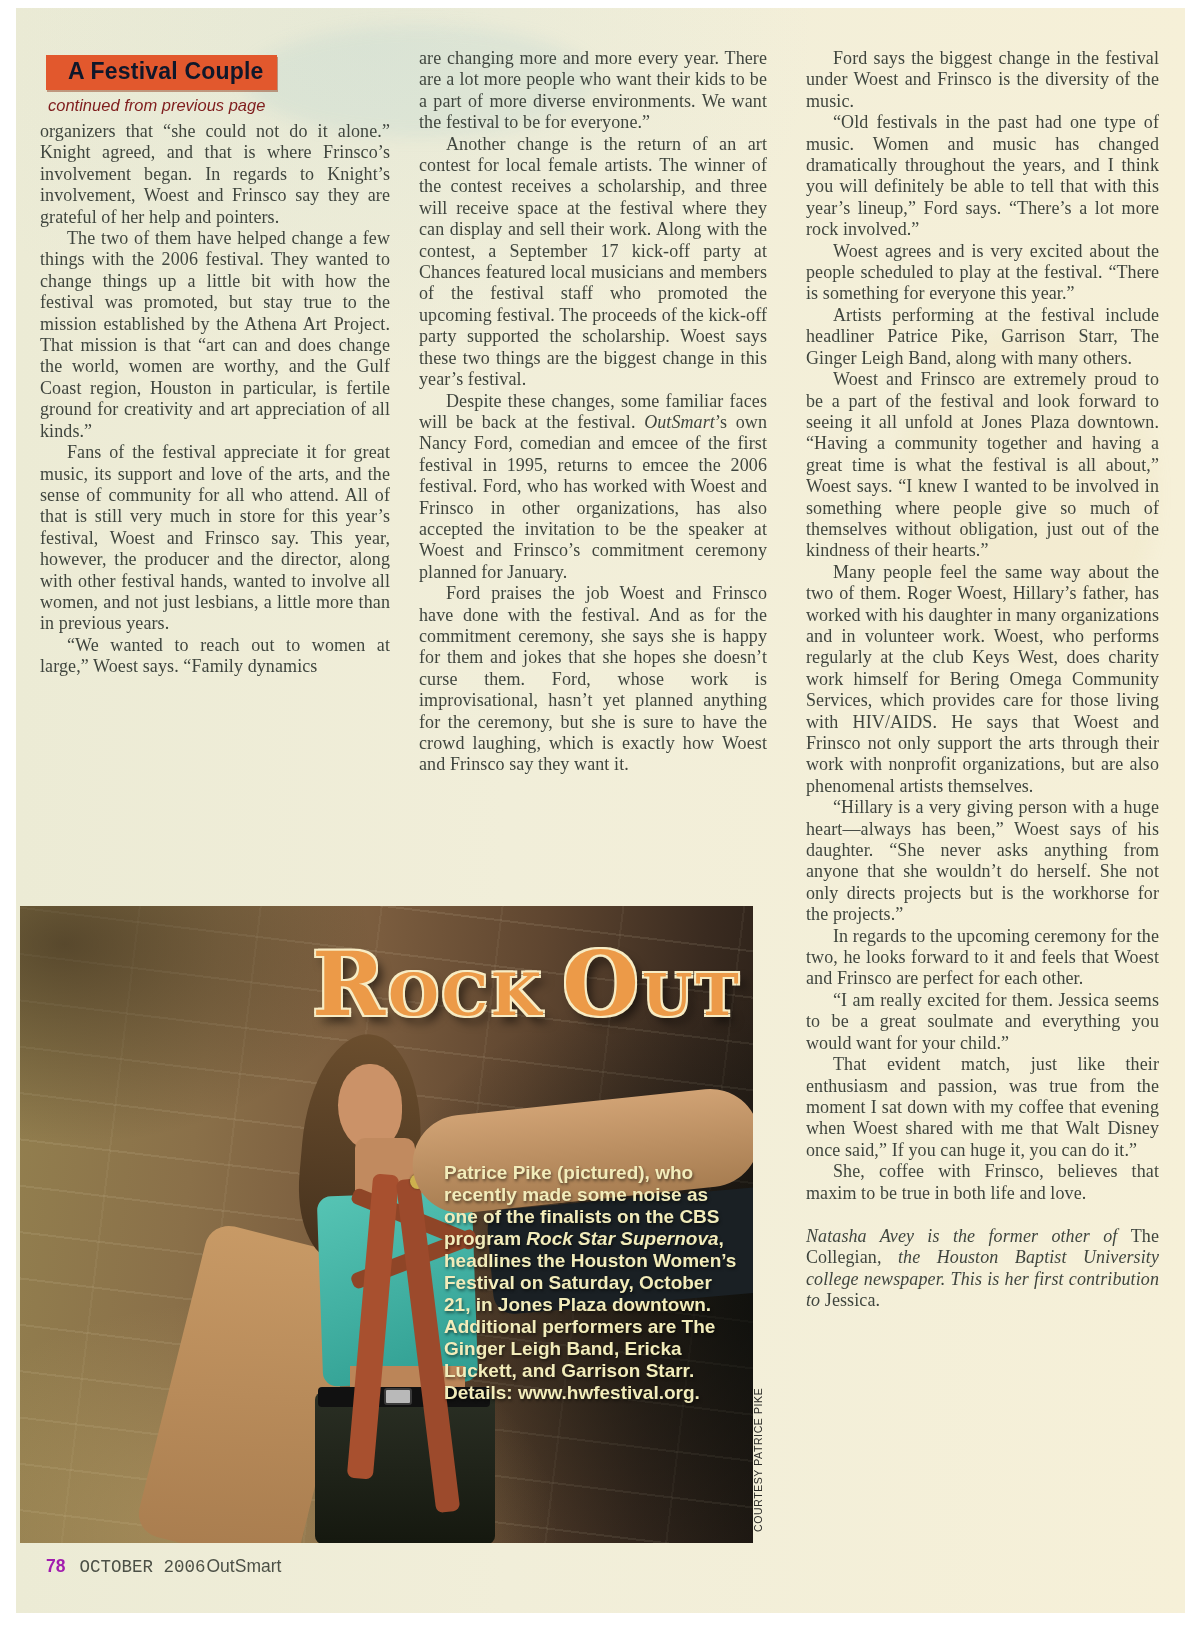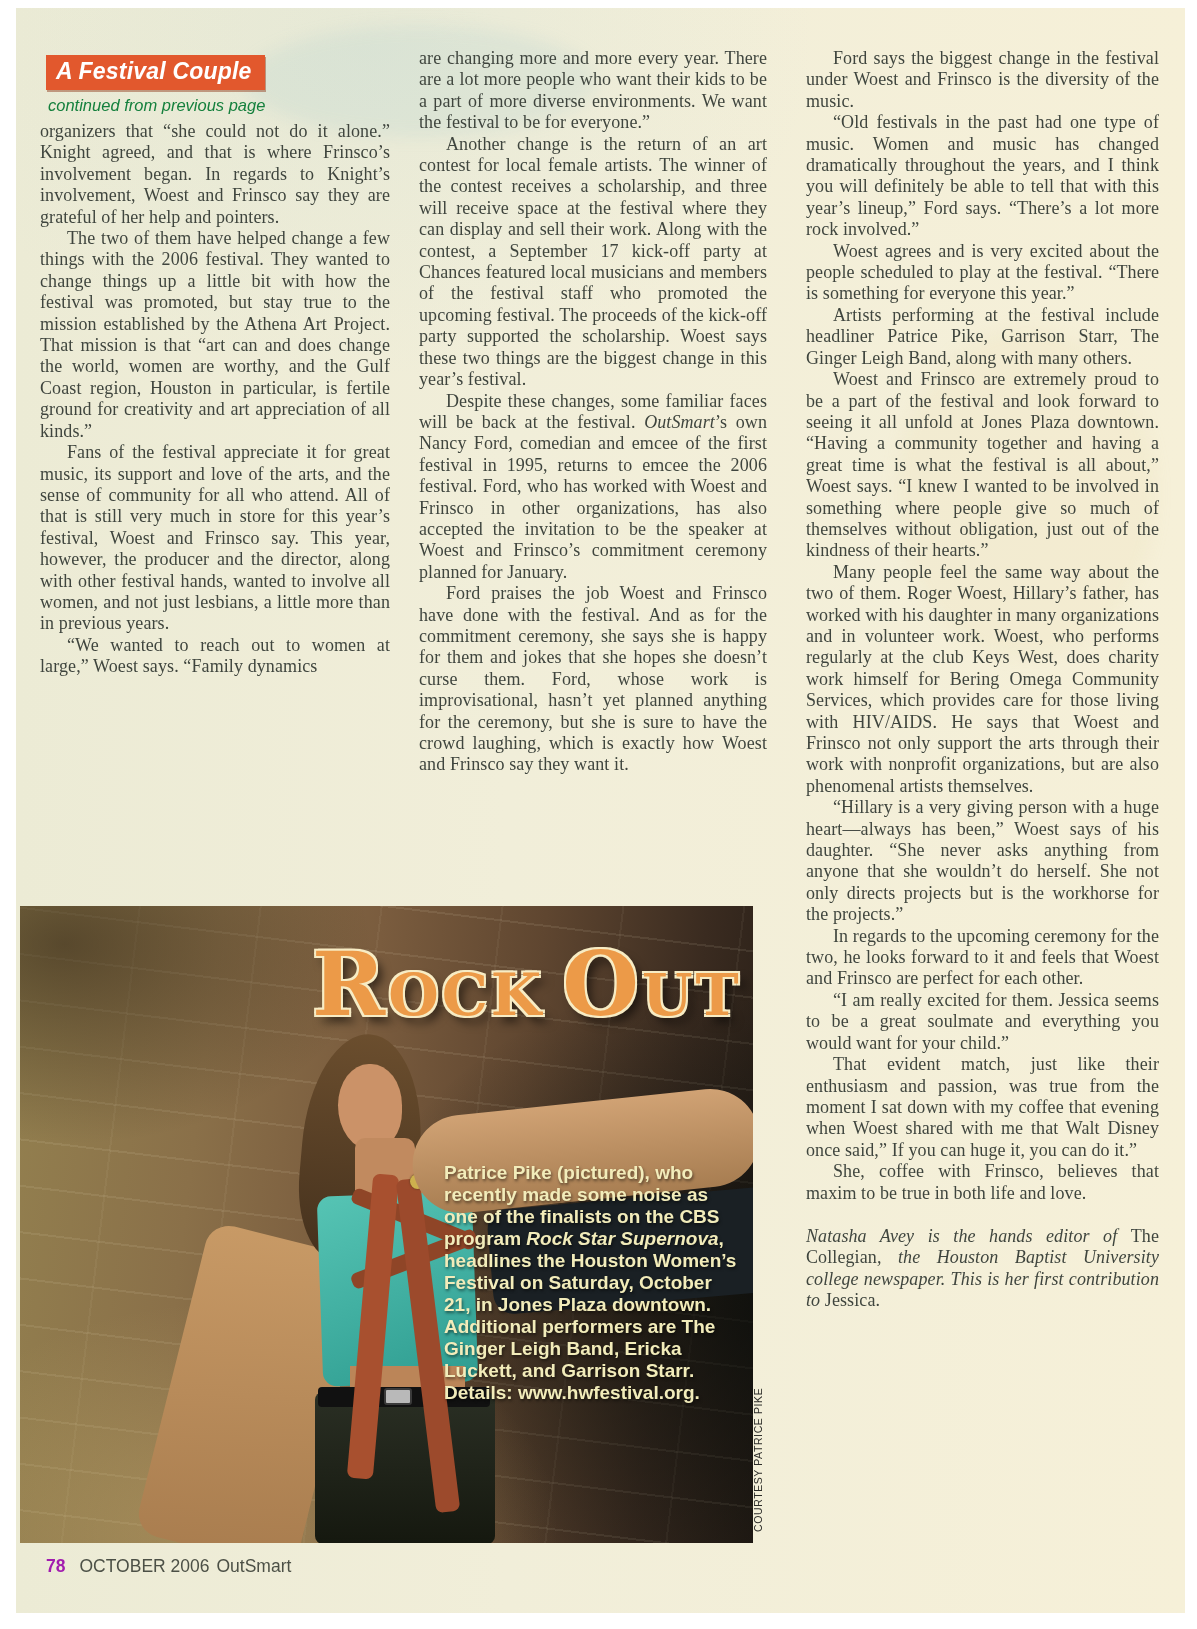--- a/index.html
+++ b/index.html
@@ -14,29 +14,29 @@
       radial-gradient(55% 30% at 30% 2%, rgba(176,208,206,0.14), transparent 70%),
       linear-gradient(90deg, #ecebd5 0%, #f1eed9 42%, #f6f0d8 100%);
   }
   .ghost { position:absolute; border-radius:50%; filter:blur(8px); pointer-events:none; }
   .ghost1 { left:230px; top:18px; width:350px; height:110px; background:rgba(150,195,200,0.15); }
   .ghost2 { left:880px; top:320px; width:260px; height:330px; background:rgba(225,205,150,0.10); }
 
   .badge {
     position:absolute; left:46px; top:55px;
     background:var(--badge_bg,#e2582d);
-    color:#ffffff; font-family:"Liberation Sans",sans-serif;
-    font-weight:bold; font-style:italic; font-size:23px; line-height:1;
-    padding:5px 13px 7px 10px; letter-spacing:0.2px;
+    color:#0f172a; font-family:"Liberation Sans",sans-serif;
+    font-weight:bold; font-size:23px; line-height:1;
+    padding:5px 13px 7px 22px; letter-spacing:0.2px;
     box-shadow:1px 2px 0 rgba(140,50,20,0.45);
   }
   .continued {
     position:absolute; left:48px; top:96px;
     font-family:"Liberation Sans",sans-serif; font-style:italic;
-    font-size:16.5px; color:#15803d;
+    font-size:16.5px; color:#7f1d1d;
   }
 
   .col { position:absolute; font-size:18px; line-height:21.4px; color:#3f453e;
          text-align:justify; letter-spacing:0.1px; }
   .col-1 { left:40px;  top:121px; width:350px; }
   .col-2 { left:419px; top:48px;  width:348px; }
   .col-3 { left:806px; top:48px;  width:353px; }
   .para { margin:0; }
   .para.indent { text-indent:1.5em; }
   .para .it { font-style:italic; }
@@ -114,21 +114,21 @@
     writing-mode:vertical-rl; transform:rotate(180deg);
     font-family:"Liberation Sans",sans-serif; font-size:10.5px;
     color:#2c2c28; letter-spacing:0.6px;
   }
 
   .footer {
     position:absolute; left:46px; top:1556px;
     font-family:"Liberation Sans",sans-serif; font-size:17.5px; color:#4c5046;
   }
   .footer .num { font-weight:bold; color:#a21caf; margin-right:14px; }
-  .footer .issue { margin-right:7px; }
+  .footer .issue { margin-right:1px;font-family:Liberation Mono, monospace; }
 </style>
 </head>
 <body>
 
 <div class="scan">
   <div class="page">
     <div class="ghost ghost1"></div>
     <div class="ghost ghost2"></div>
   </div>
 
@@ -152,21 +152,21 @@
       <p class="para indent"><span>“Old festivals in the past had one type of music. Women and music has changed dramatically throughout the years, and I think you will definitely be able to tell that with this year’s lineup,” Ford says. “There’s a lot more rock involved.”</span></p>
       <p class="para indent"><span>Woest agrees and is very excited about the people scheduled to play at the festival. “There is something for everyone this year.”</span></p>
       <p class="para indent"><span>Artists performing at the festival include headliner Patrice Pike, Garrison Starr, The Ginger Leigh Band, along with many others.</span></p>
       <p class="para indent"><span>Woest and Frinsco are extremely proud to be a part of the festival and look forward to seeing it all unfold at Jones Plaza downtown. “Having a community together and having a great time is what the festival is all about,” Woest says. “I knew I wanted to be involved in something where people give so much of themselves without obligation, just out of the kindness of their hearts.”</span></p>
       <p class="para indent"><span>Many people feel the same way about the two of them. Roger Woest, Hillary’s father, has worked with his daughter in many organizations and in volunteer work. Woest, who performs regularly at the club Keys West, does charity work himself for Bering Omega Community Services, which provides care for those living with HIV/AIDS. He says that Woest and Frinsco not only support the arts through their work with nonprofit organizations, but are also phenomenal artists themselves.</span></p>
       <p class="para indent"><span>“Hillary is a very giving person with a huge heart—always has been,” Woest says of his daughter. “She never asks anything from anyone that she wouldn’t do herself. She not only directs projects but is the workhorse for the projects.”</span></p>
       <p class="para indent"><span>In regards to the upcoming ceremony for the two, he looks forward to it and feels that Woest and Frinsco are perfect for each other.</span></p>
       <p class="para indent"><span>“I am really excited for them. Jessica seems to be a great soulmate and everything you would want for your child.”</span></p>
       <p class="para indent"><span>That evident match, just like their enthusiasm and passion, was true from the moment I sat down with my coffee that evening when Woest shared with me that Walt Disney once said,” If you can huge it, you can do it.”</span></p>
       <p class="para indent"><span>She, coffee with Frinsco, believes that maxim to be true in both life and love.</span></p>
-      <p class="para bio"><span>Natasha Avey is the hands editor of </span><span class="rm">The Collegian</span><span>, the Houston Baptist University college newspaper. This is her first contribution to </span><span class="rm">Jessica.</span></p>
+      <p class="para bio"><span>Natasha Avey is the former other of </span><span class="rm">The Collegian</span><span>, the Houston Baptist University college newspaper. This is her first contribution to </span><span class="rm">Jessica.</span></p>
     </div>
 
   <div class="photo">
     <div class="shape f-jacket-left"></div>
     <div class="shape f-hair"></div>
     <div class="shape f-face"></div>
     <div class="shape f-neck"></div>
     <div class="shape f-shoulder"></div>
     <div class="shape f-top"></div>
     <div class="shape f-midriff"></div>

